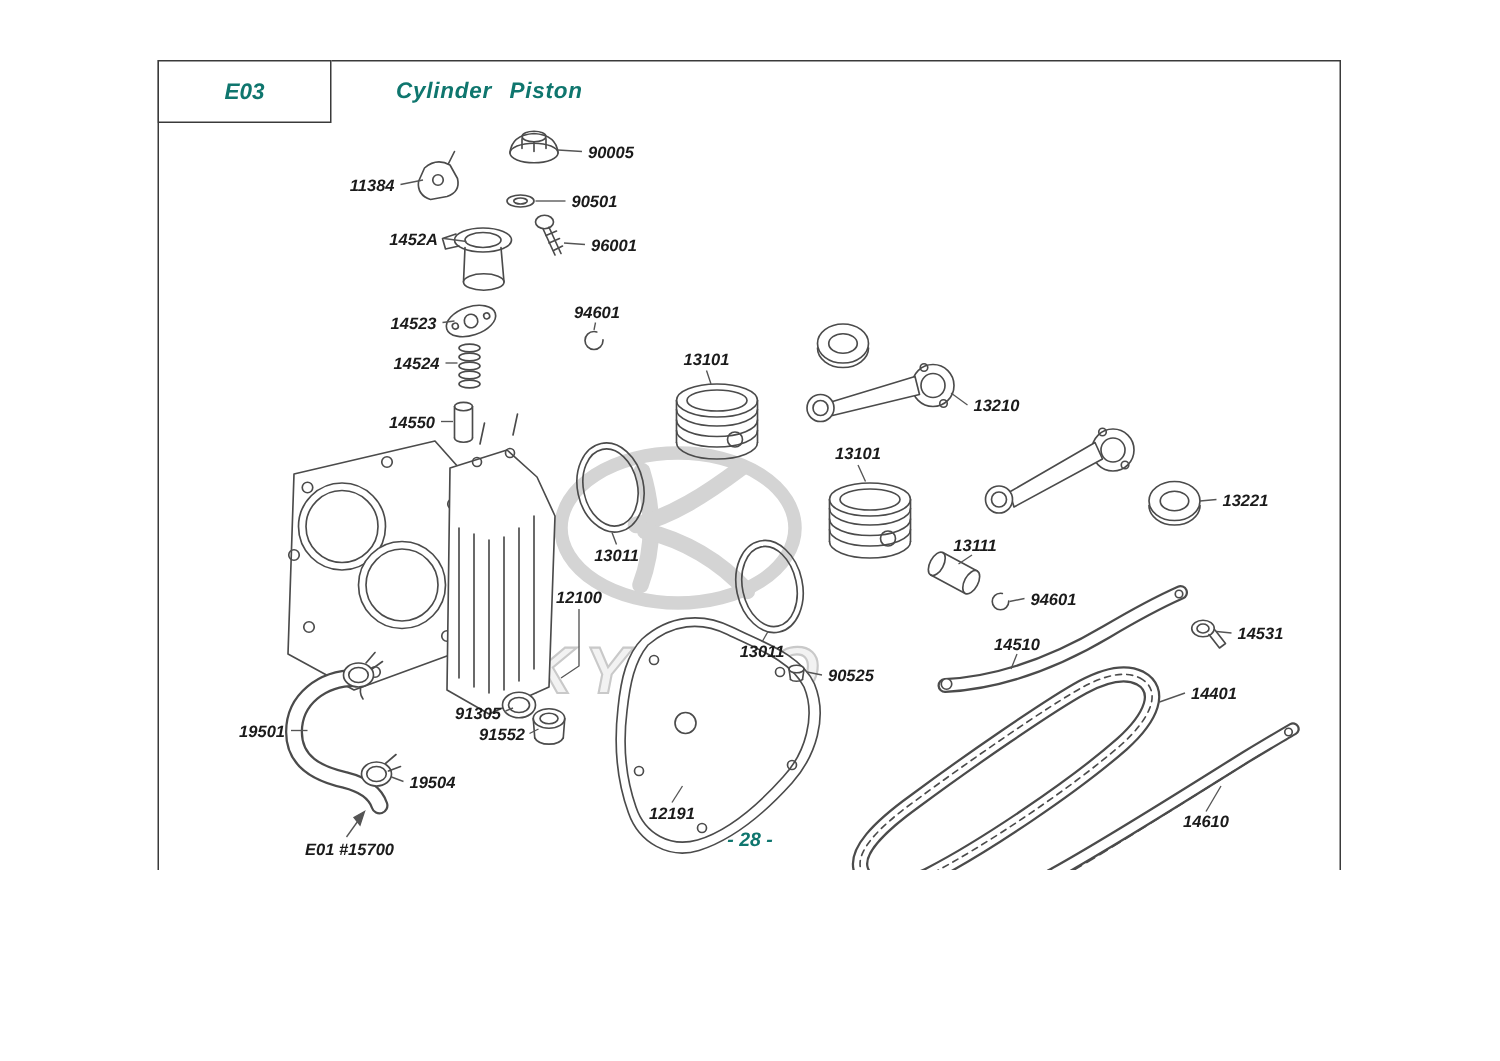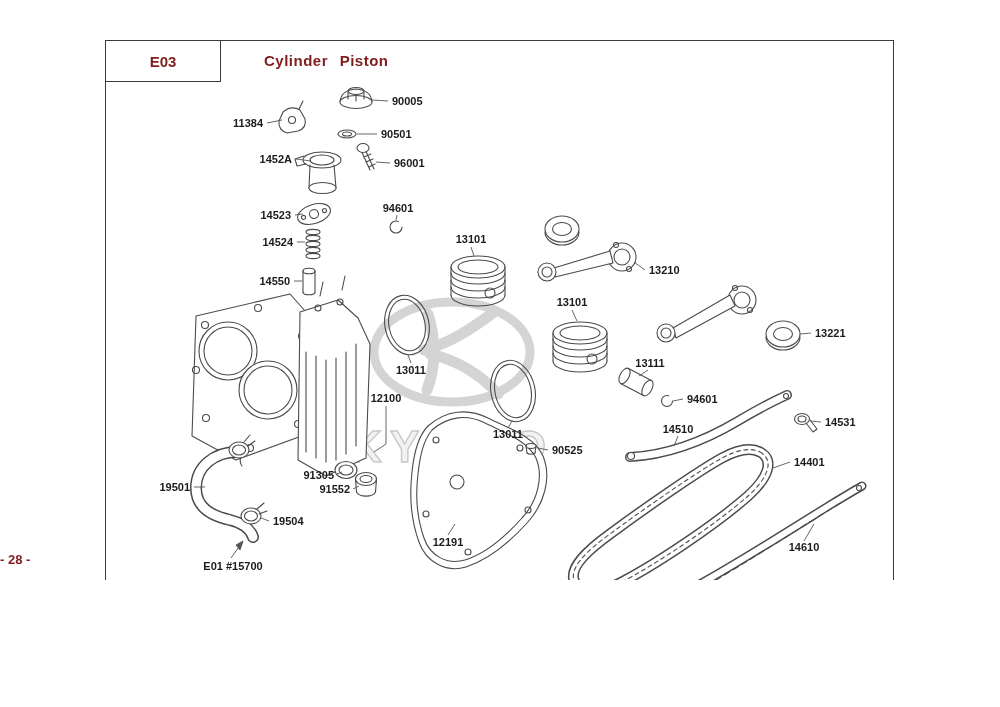--- a/index.html
+++ b/index.html
@@ -1,27 +1,27 @@
 <!DOCTYPE html>
 <html><head>
 <meta charset="utf-8">
 <style>
   html,body{margin:0;padding:0;background:#ffffff;}
   .page{position:relative;width:1000px;height:580px;background:#fff;overflow:hidden;
-        font-family:"Liberation Sans",sans-serif;color:#7f1d1d;}
+        font-family:"Liberation Sans",sans-serif;color:#0f766e;font-style:italic;}
   .frame{position:absolute;left:105px;top:40px;width:789px;height:629px;
          border:1.5px solid #3a3a3a;box-sizing:border-box;background:#fff;}
   .code-box{position:absolute;left:105px;top:40px;width:116px;height:42px;
             border:1.5px solid #3a3a3a;box-sizing:border-box;background:#fff;
             display:flex;align-items:center;justify-content:center;
             font-weight:bold;font-size:15px;z-index:3;}
   .title{position:absolute;left:264px;top:52px;font-weight:bold;font-size:15px;
          word-spacing:7px;letter-spacing:.5px;z-index:3;}
   svg.diagram{position:absolute;left:0;top:0;z-index:2;}
-  .footer{position:absolute;left:0;right:0;bottom:13px;
+  .footer{position:absolute;left:0;right:0;bottom:13px;text-align:center;
           font-weight:bold;font-size:13px;}
   .labels text{font-family:"Liberation Sans",sans-serif;font-size:11px;
                font-weight:bold;fill:#1b1b1b;}
   .wm-text{font-family:"Liberation Sans",sans-serif;font-size:44px;font-weight:bold;
            fill:#f2f2f2;stroke:#c9c9c9;stroke-width:1.4;letter-spacing:8px;}
 </style>
 </head>
 <body>
 
 <div class="page">

